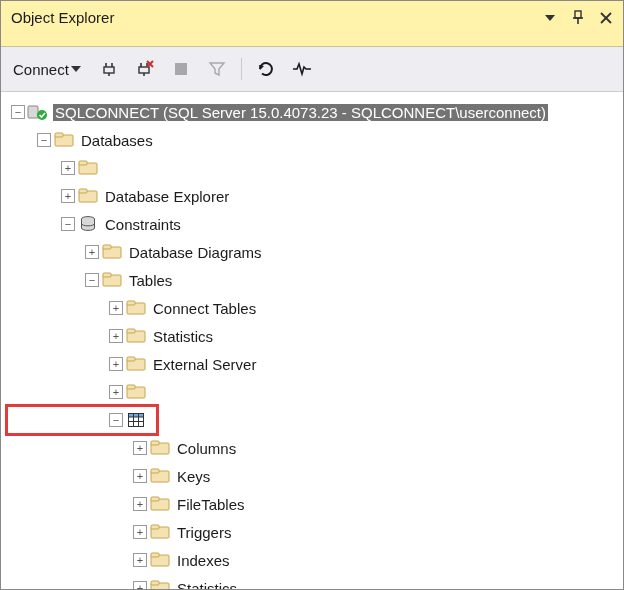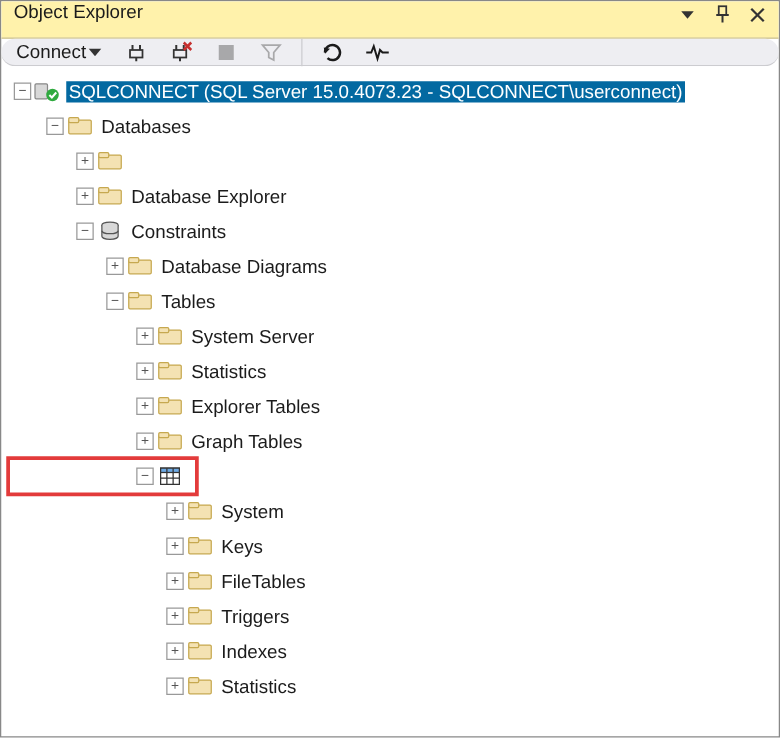--- a/index.html
+++ b/index.html
@@ -9,48 +9,47 @@
     font-size: 15px;
     background: #fff;
     color: #1b1b1b;
     width: 624px;
     height: 590px;
     overflow: hidden;
     border: 1px solid #888;
   }
   
   .titlebar {
-    height: 30px;
+    height: 46px;
     background: #fff2ab;
     border-bottom: 1px solid #c9c097;
     display: flex;
-    align-items: flex-start;
+    align-items: center;
     padding: 0 6px 12px 10px;
   }
   .titlebar .title { flex: 1; font-size: 15px; }
   .titlebar .win-controls { display: flex; gap: 0; }
   .win-btn {
     width: 22px;
     height: 22px;
     display: flex;
     align-items: center;
     justify-content: center;
     margin-left: 6px;
     color: #333;
   }
   
   .toolbar {
-    height: 22px;
+    height: 45px;
     background: #eeeef2;
     border-bottom: 1px solid #ccccd0;
     display: flex;
     align-items: center;
     padding: 0 6px 0 8px;
     gap: 12px;
-    border-radius: 13px;
   }
   .tool-connect {
     display: flex;
     align-items: center;
     gap: 2px;
     padding: 2px 4px;
     font-size: 15px;
   }
   .tool-btn {
     width: 24px;
@@ -91,21 +90,21 @@
   .node .icon {
     width: 18px;
     height: 16px;
     margin-right: 6px;
     display: inline-flex;
     align-items: center;
     justify-content: center;
   }
   .node .label { padding: 0 2px; }
   .node.selected .label {
-    background: #0369a1;
+    background: #737373;
     color: #fff;
   }
   .node.highlight {
     outline: 3px solid #e33b3b;
     outline-offset: -1px;
     padding-right: 6px;
     width: fit-content;
   }
   
   .i0 { padding-left: 4px; }
@@ -288,21 +287,21 @@
   </div>
 
   <div class="node i4">
     <span class="expander">+</span>
     <span class="icon ic-folder">
       <svg width="18" height="14" viewBox="0 0 18 14">
           <rect x="0" y="2" width="18" height="11" rx="1"></rect>
           <rect x="0" y="0" width="8" height="4" rx="1"></rect>
         </svg>
     </span>
-    <span class="label">System Server</span>
+    <span class="label">Connect Tables</span>
   </div>
 
   <div class="node i4">
     <span class="expander">+</span>
     <span class="icon ic-folder">
       <svg width="18" height="14" viewBox="0 0 18 14">
           <rect x="0" y="2" width="18" height="11" rx="1"></rect>
           <rect x="0" y="0" width="8" height="4" rx="1"></rect>
         </svg>
     </span>
@@ -310,32 +309,31 @@
   </div>
 
   <div class="node i4">
     <span class="expander">+</span>
     <span class="icon ic-folder">
       <svg width="18" height="14" viewBox="0 0 18 14">
           <rect x="0" y="2" width="18" height="11" rx="1"></rect>
           <rect x="0" y="0" width="8" height="4" rx="1"></rect>
         </svg>
     </span>
-    <span class="label">Explorer Tables</span>
+    <span class="label">External Server</span>
   </div>
 
   <div class="node i4">
     <span class="expander">+</span>
     <span class="icon ic-folder">
       <svg width="18" height="14" viewBox="0 0 18 14">
           <rect x="0" y="2" width="18" height="11" rx="1"></rect>
           <rect x="0" y="0" width="8" height="4" rx="1"></rect>
         </svg>
     </span>
-    <span class="label">Graph Tables</span>
   </div>
 
   <div class="node i4 highlight">
     <span class="expander">−</span>
     <span class="icon ic-table">
       <svg width="16" height="14" viewBox="0 0 16 14">
         <rect x="0.5" y="0.5" width="15" height="13" fill="#fff" stroke="#333"></rect>
         <rect x="0.5" y="0.5" width="15" height="3.5" fill="#6da9e4" stroke="#333"></rect>
         <line x1="5.5" y1="0.5" x2="5.5" y2="13.5" stroke="#333"></line>
         <line x1="10.5" y1="0.5" x2="10.5" y2="13.5" stroke="#333"></line>
@@ -345,21 +343,21 @@
   </div>
 
   <div class="node i5">
     <span class="expander">+</span>
     <span class="icon ic-folder">
       <svg width="18" height="14" viewBox="0 0 18 14">
           <rect x="0" y="2" width="18" height="11" rx="1"></rect>
           <rect x="0" y="0" width="8" height="4" rx="1"></rect>
         </svg>
     </span>
-    <span class="label">System</span>
+    <span class="label">Columns</span>
   </div>
 
   <div class="node i5">
     <span class="expander">+</span>
     <span class="icon ic-folder">
       <svg width="18" height="14" viewBox="0 0 18 14">
           <rect x="0" y="2" width="18" height="11" rx="1"></rect>
           <rect x="0" y="0" width="8" height="4" rx="1"></rect>
         </svg>
     </span>

